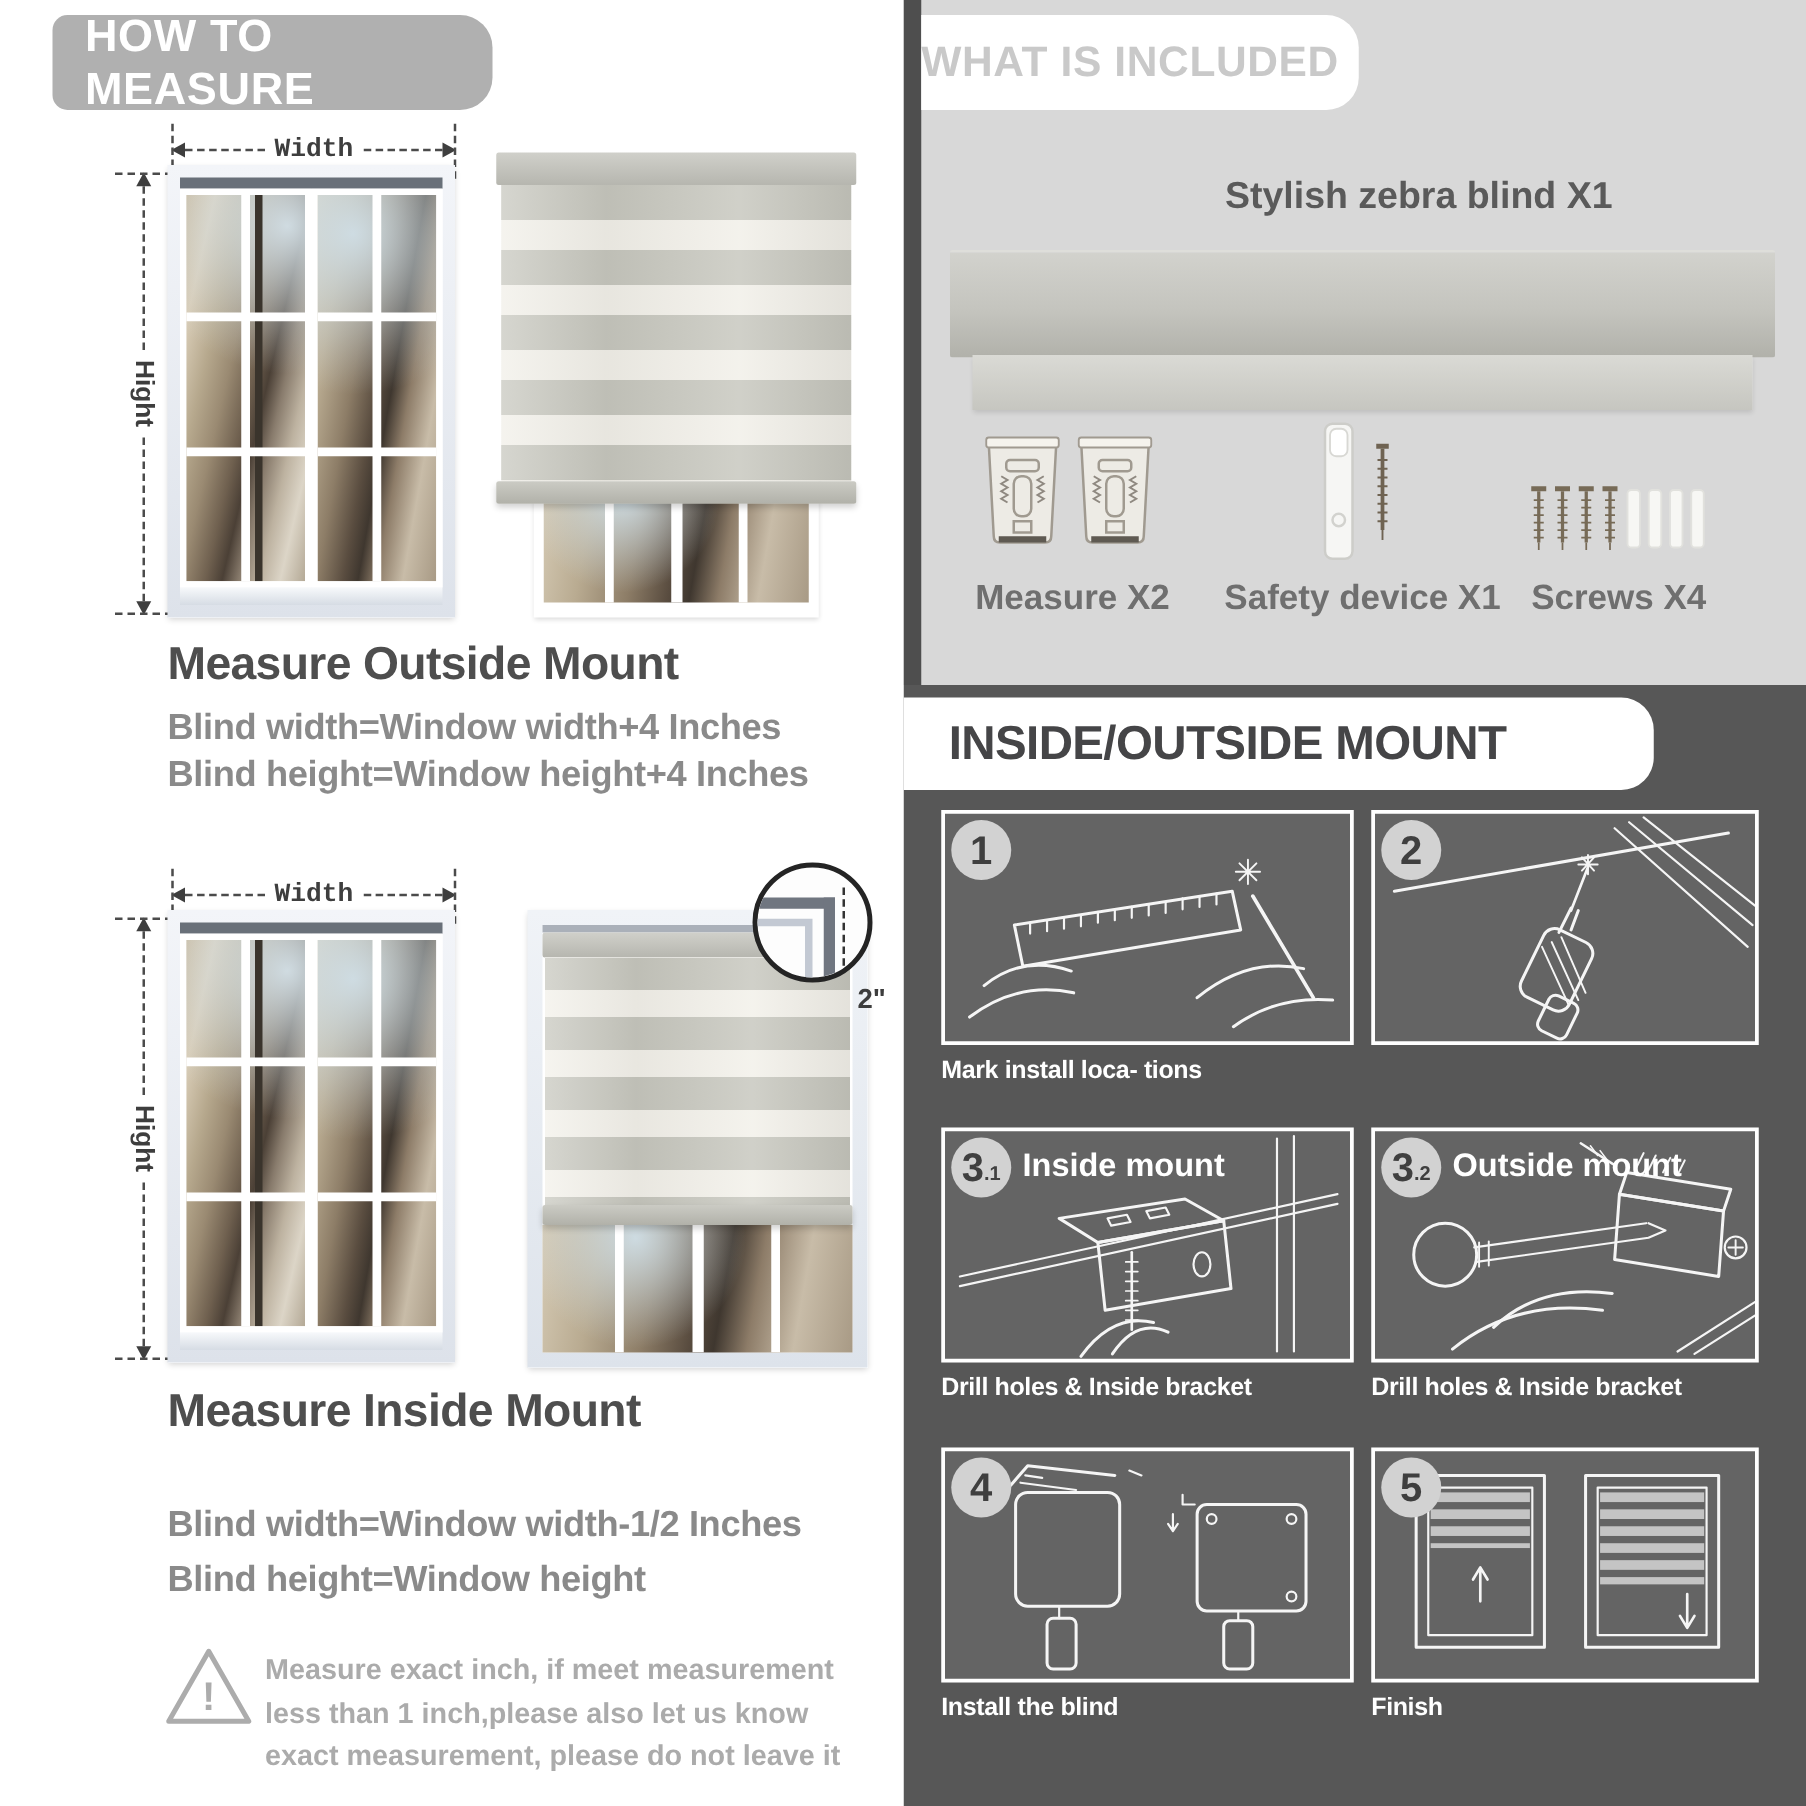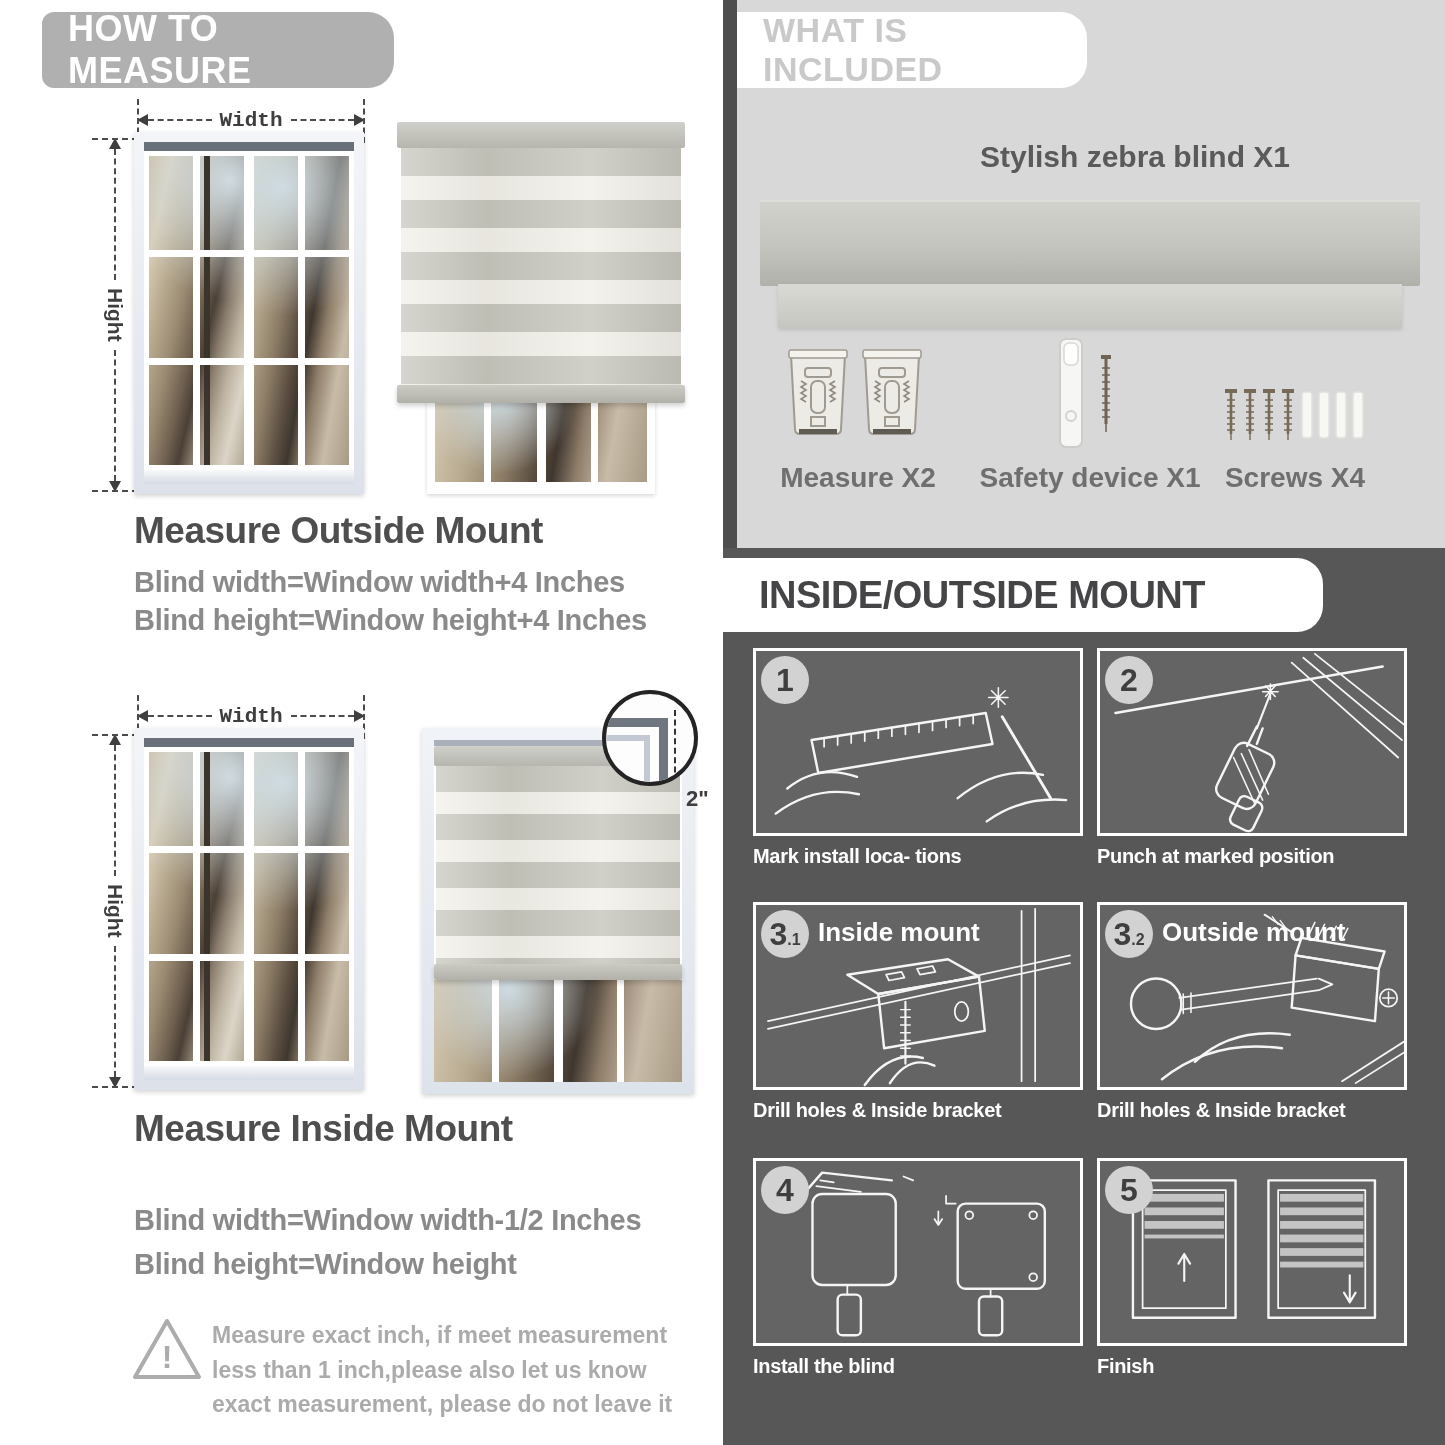--- a/index.html
+++ b/index.html
@@ -87,21 +87,21 @@
   .depth-label{position:absolute;font-size:22px;font-weight:bold;color:#3d3d3d;text-align:center;}
 
   .sec-title{position:absolute;font-size:37px;font-weight:bold;color:#4e4e4e;letter-spacing:-.5px;}
   .sec-line{position:absolute;font-size:29px;font-weight:bold;color:#8a8a8a;letter-spacing:-.3px;}
   .warn-text{position:absolute;font-size:23px;font-weight:bold;color:#ababab;line-height:1.5;}
 
   
   #right-top{position:absolute;left:723px;top:0;width:722px;height:548px;background:#d8d8d8;}
   #divider{position:absolute;left:723px;top:0;width:14px;height:548px;background:#4e4e4e;}
   .included-bar{position:absolute;left:737px;top:12px;width:350px;height:76px;background:#fff;
-                border-radius:0 26px 26px 0;display:flex;align-items:center;padding-left:26px;
+                border-radius:0 26px 26px 0;display:flex;align-items:center;
                 box-sizing:border-box;color:#c9c9c9;font-weight:bold;font-size:34px;letter-spacing:.5px;}
   .product-label{position:absolute;left:737px;top:140px;width:708px;text-align:center;
                  font-size:30px;font-weight:bold;color:#5a5a5a;padding-left:44px;}
   .headrail-top{position:absolute;left:760px;top:200px;width:660px;height:84px;
                 background:linear-gradient(#d2d2cd 0%,#c4c4be 55%,#b1b1aa 100%);
                 border-top:2px solid #dededa;border-radius:2px;}
   .headrail-bottom{position:absolute;left:778px;top:284px;width:624px;height:44px;
                 background:linear-gradient(#dadad5,#c6c6c0);box-shadow:0 2px 4px rgba(0,0,0,.12);}
   .item-label{position:absolute;top:462px;font-size:28px;font-weight:bold;color:#6f6f6f;text-align:center;}
 
@@ -365,21 +365,20 @@
         <path d="M14 64 L290 16"></path>
         <path stroke-width="1.8" d="M196 12 L306 110 M208 7 L310 92 M220 3 L312 76"></path>
         <rect x="126" y="98" width="44" height="62" rx="10" transform="rotate(26 148 129)"></rect>
         <rect x="136" y="152" width="26" height="32" rx="6" transform="rotate(26 149 168)"></rect>
         <path stroke-width="1.6" d="M136 110 l22 48 M144 106 l22 48 M152 102 l20 46"></path>
         <path d="M150 98 l10 -20 M160 96 l6 -16"></path>
         <path stroke-width="2.2" d="M160 80 L174 44"></path>
         <path stroke-width="1.6" d="M174 34 v16 M166 42 h16 M169 36 l10 11 M179 36 l-10 11"></path>
       </svg>
     </div>
-    <div class="step-caption">Punch at marked position</div>
   </div>
 
   <div class="step" style="left:753px;top:902px;width:330px;">
     <div class="step-frame">
       <div class="badge">
           <span class="num">3</span>
           <span class="sub">.1</span>
         </div>
       <div class="step-title">Inside mount</div>
       <svg class="step-art" viewBox="0 0 330 188" fill="none" stroke="#f5f5f5" stroke-width="2.5" stroke-linecap="round" stroke-linejoin="round">

